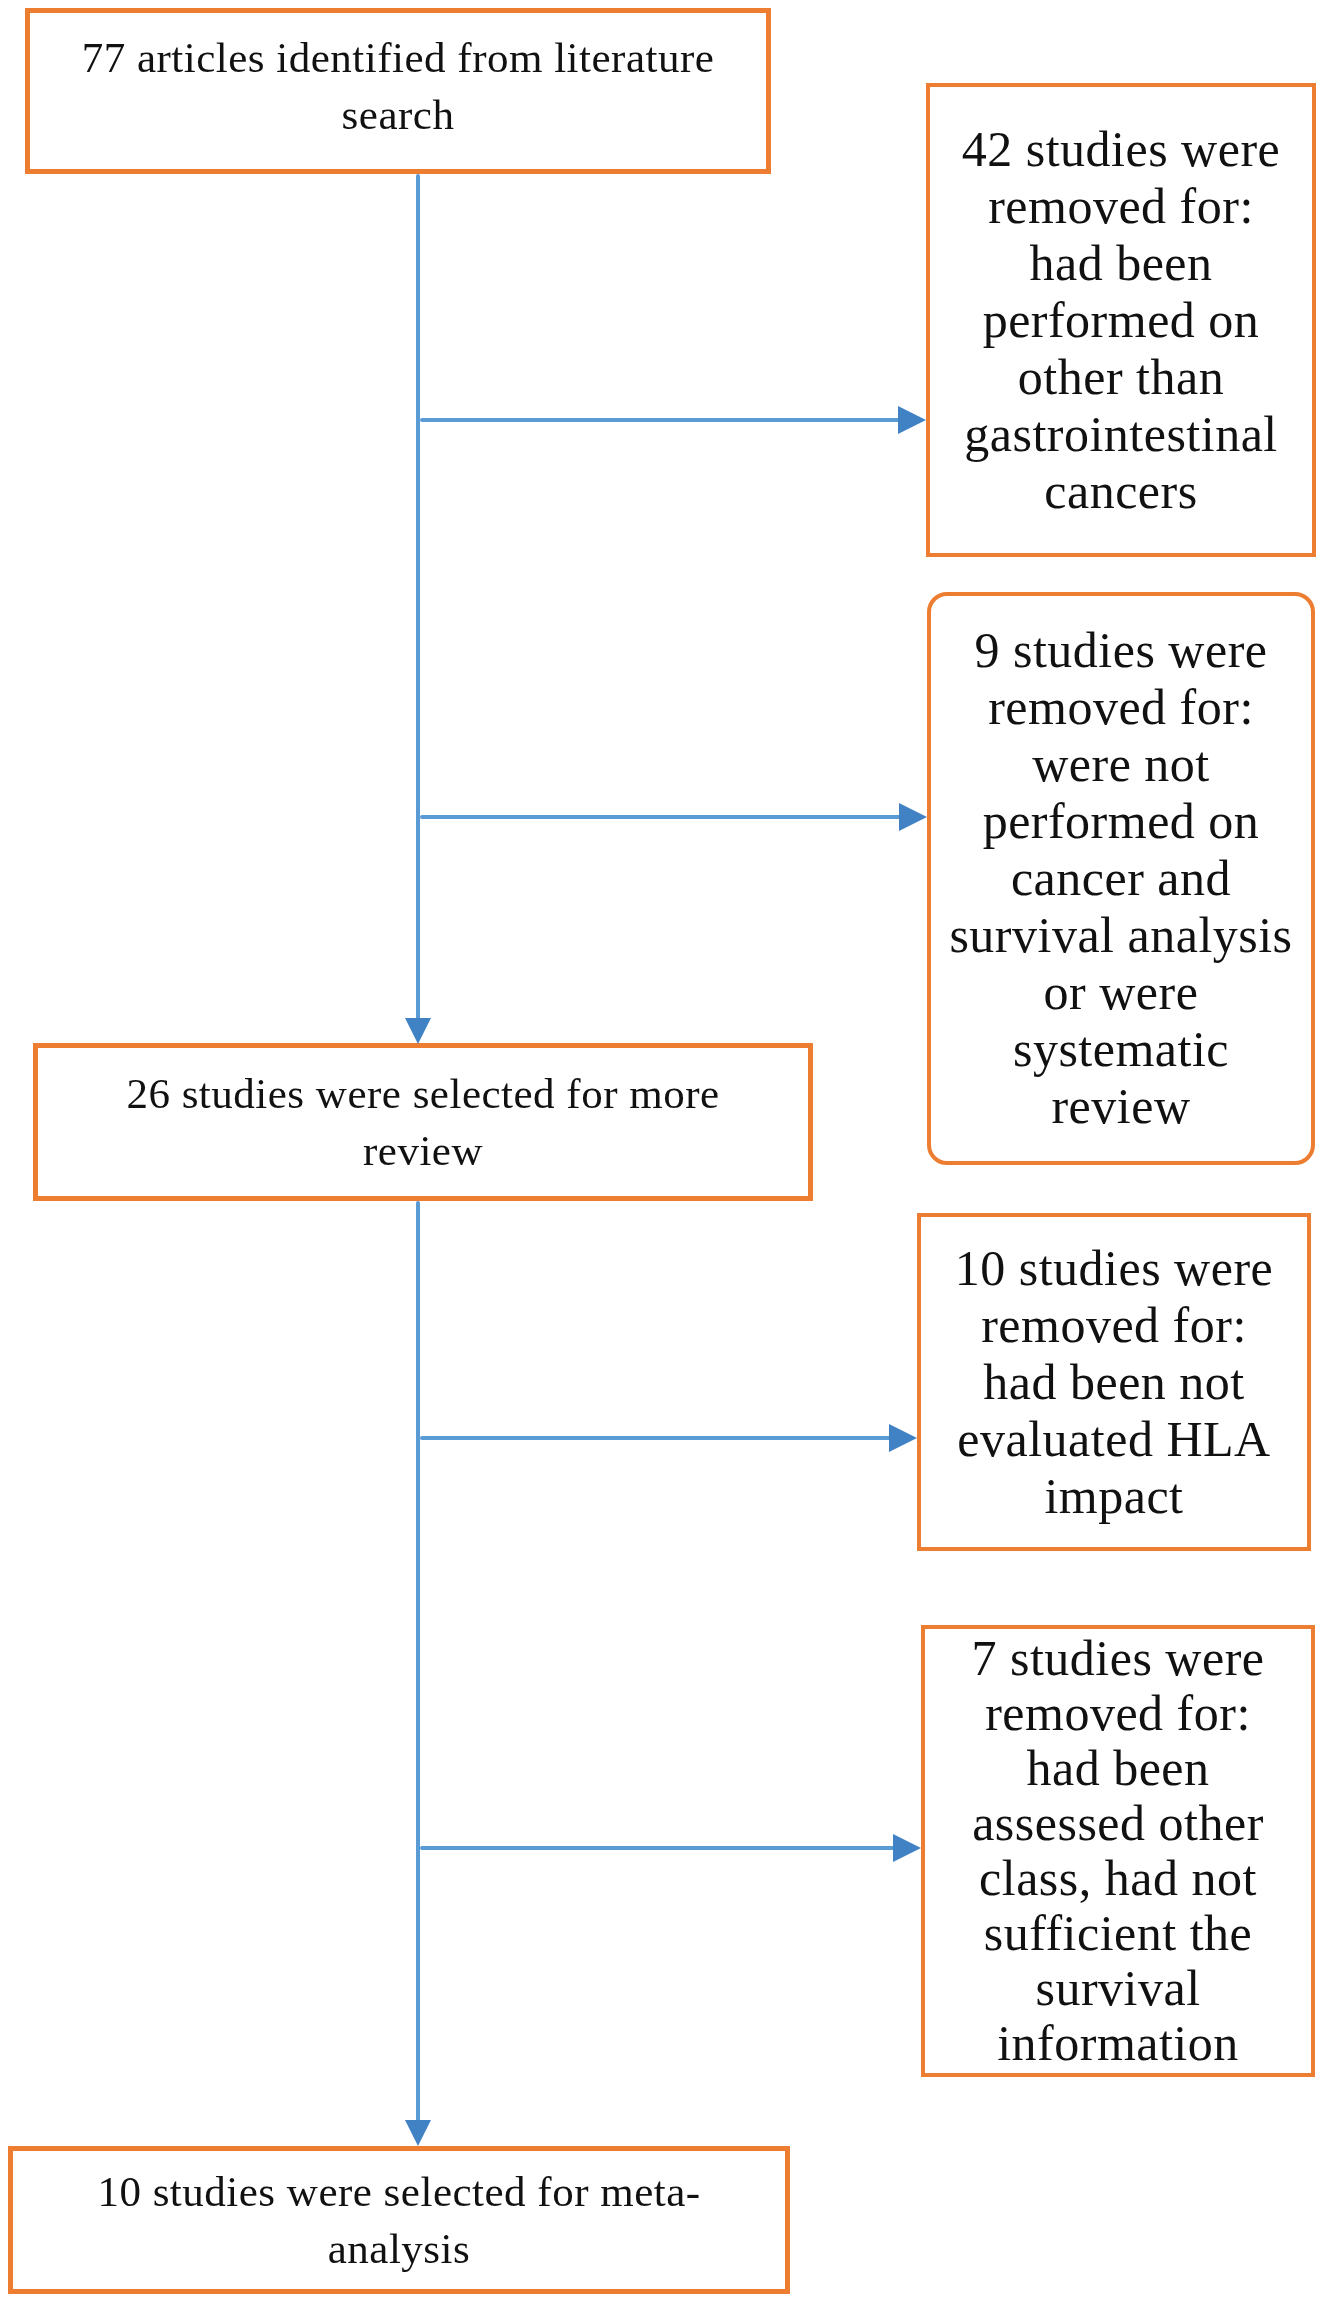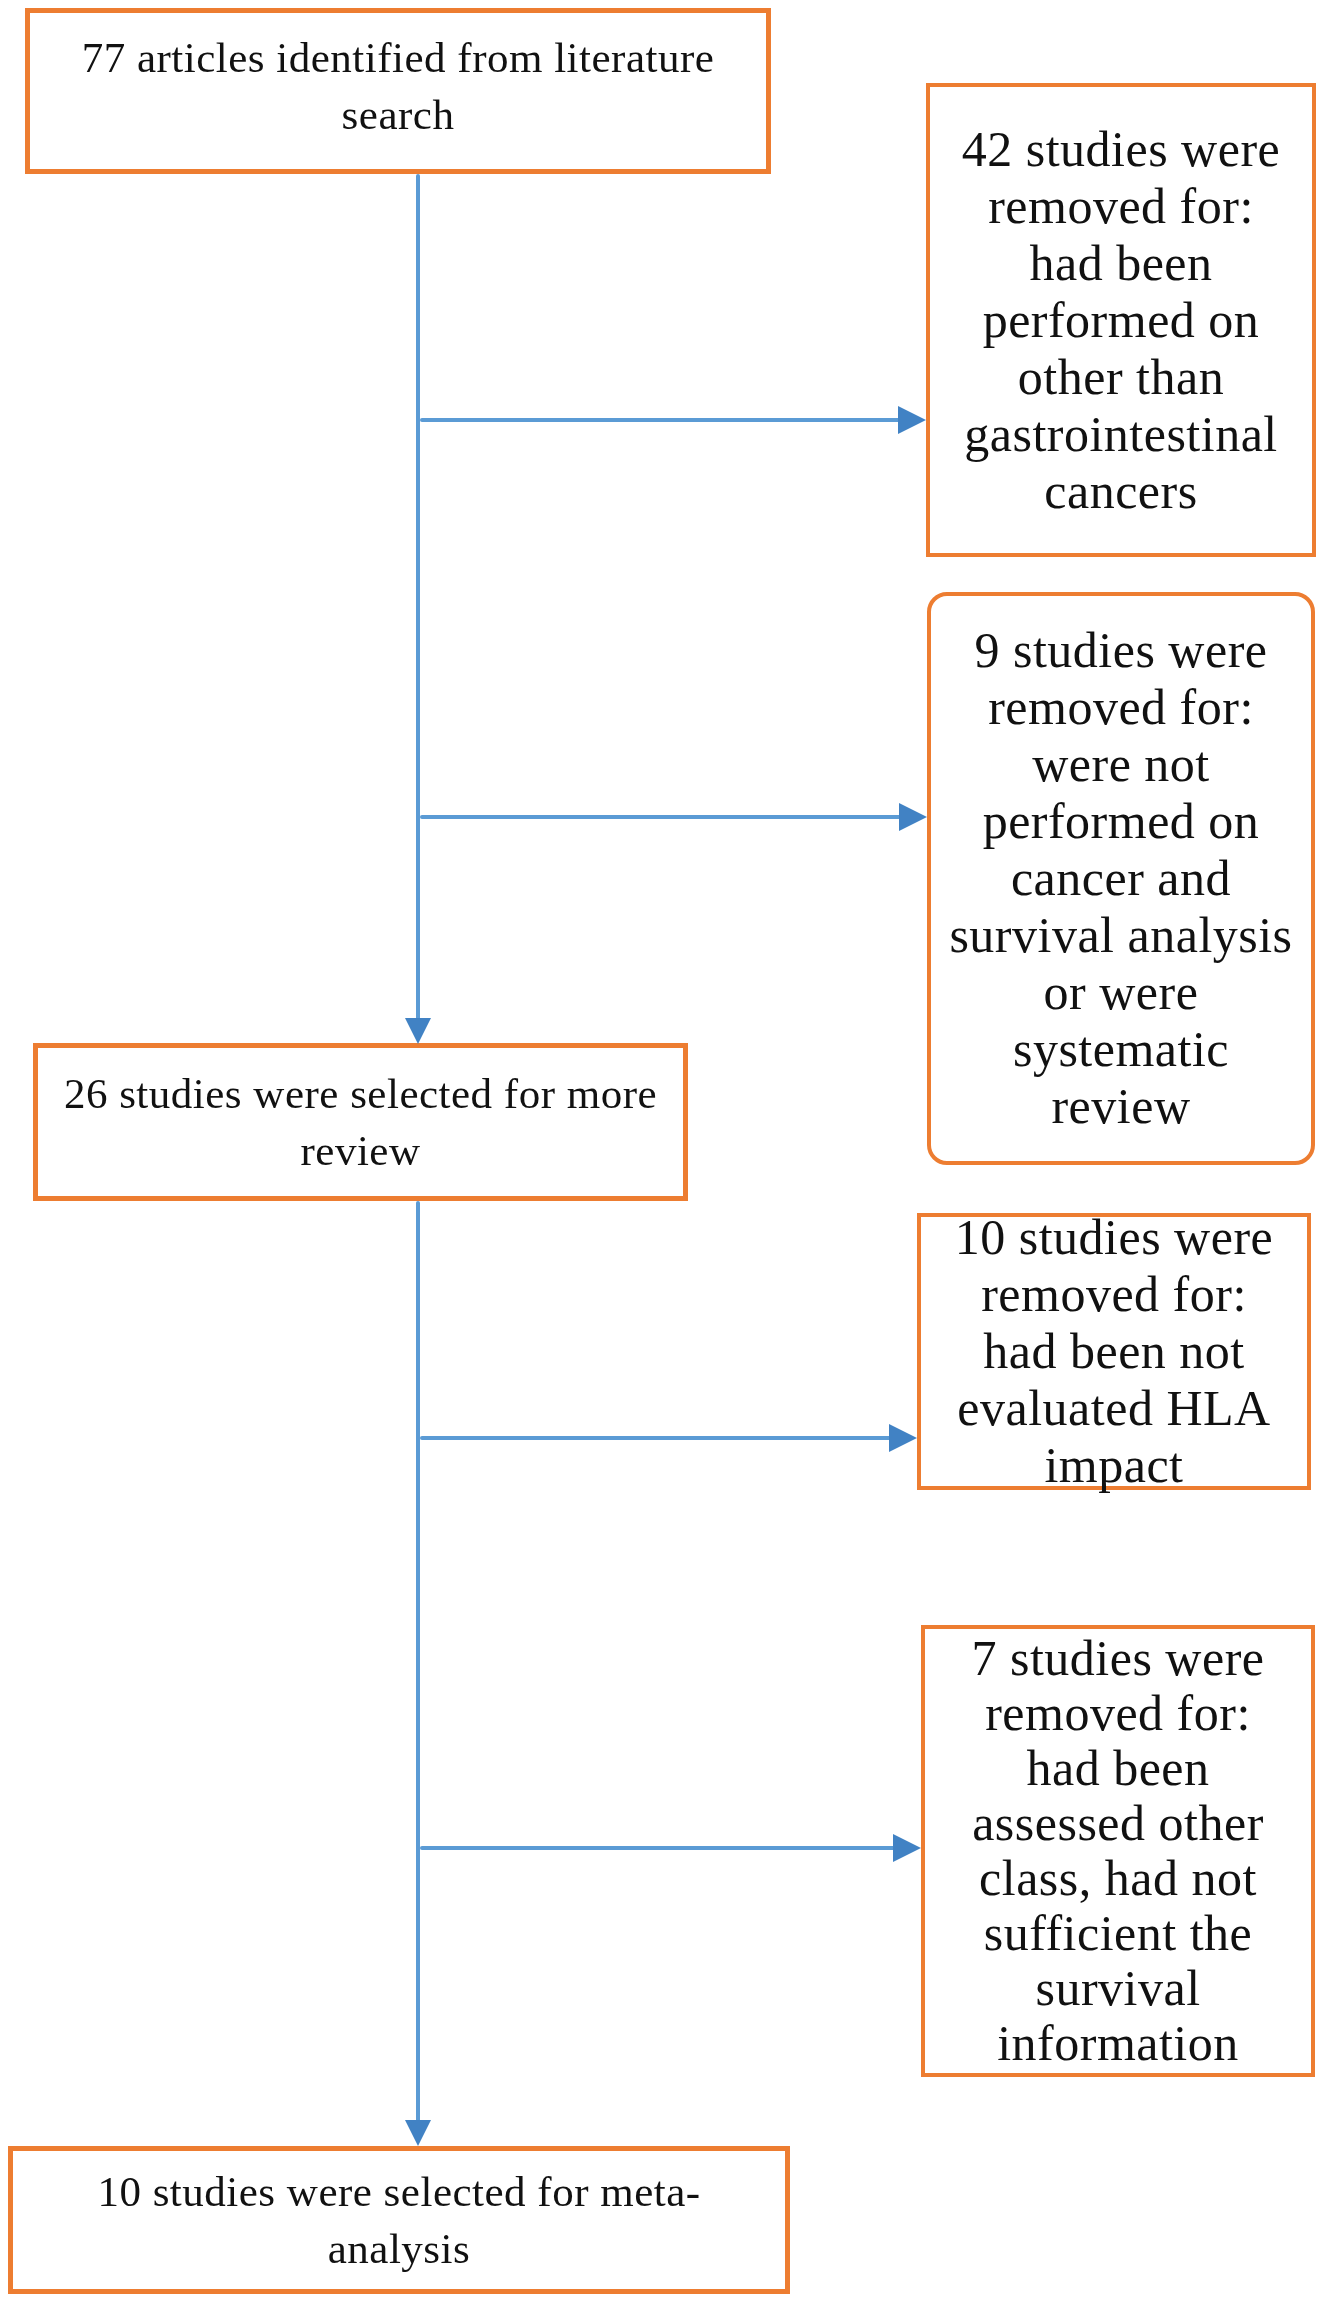--- a/index.html
+++ b/index.html
@@ -29,22 +29,22 @@
     line-height: 57px;
     letter-spacing: 0.5px;
   }
   .box--right .box-text { font-size: 50px; line-height: 57px; }
   .box--tight .box-text { line-height: 55px; }
 
   
   .box-identified      { left: 25px;  top: 8px;    width: 746px; height: 166px; padding-bottom: 10px; }
   .box-excl-cancers    { left: 926px; top: 83px;   width: 390px; height: 474px; }
   .box-excl-survival   { left: 927px; top: 592px;  width: 388px; height: 573px; border-radius: 20px; }
-  .box-selected-review { left: 33px;  top: 1043px; width: 655px; height: 158px; }
-  .box-excl-hla        { left: 917px; top: 1213px; width: 394px; height: 277px; }
+  .box-selected-review { left: 33px;  top: 1043px; width: 780px; height: 158px; }
+  .box-excl-hla        { left: 917px; top: 1213px; width: 394px; height: 338px; }
   .box-excl-class      { left: 921px; top: 1625px; width: 394px; height: 452px; }
   .box-selected-meta   { left: 8px;   top: 2146px; width: 782px; height: 148px; }
 
   
   .line { position: absolute; background: #5B9BD5; border-radius: 2px; }
   .vline-1 { left: 416px; top: 174px;  width: 4px; height: 846px; }
   .vline-2 { left: 416px; top: 1201px; width: 4px; height: 921px; }
   .hline-1 { left: 420px; top: 418px;  width: 480px; height: 4px; }
   .hline-2 { left: 420px; top: 815px;  width: 481px; height: 4px; }
   .hline-3 { left: 420px; top: 1436px; width: 471px; height: 4px; }

